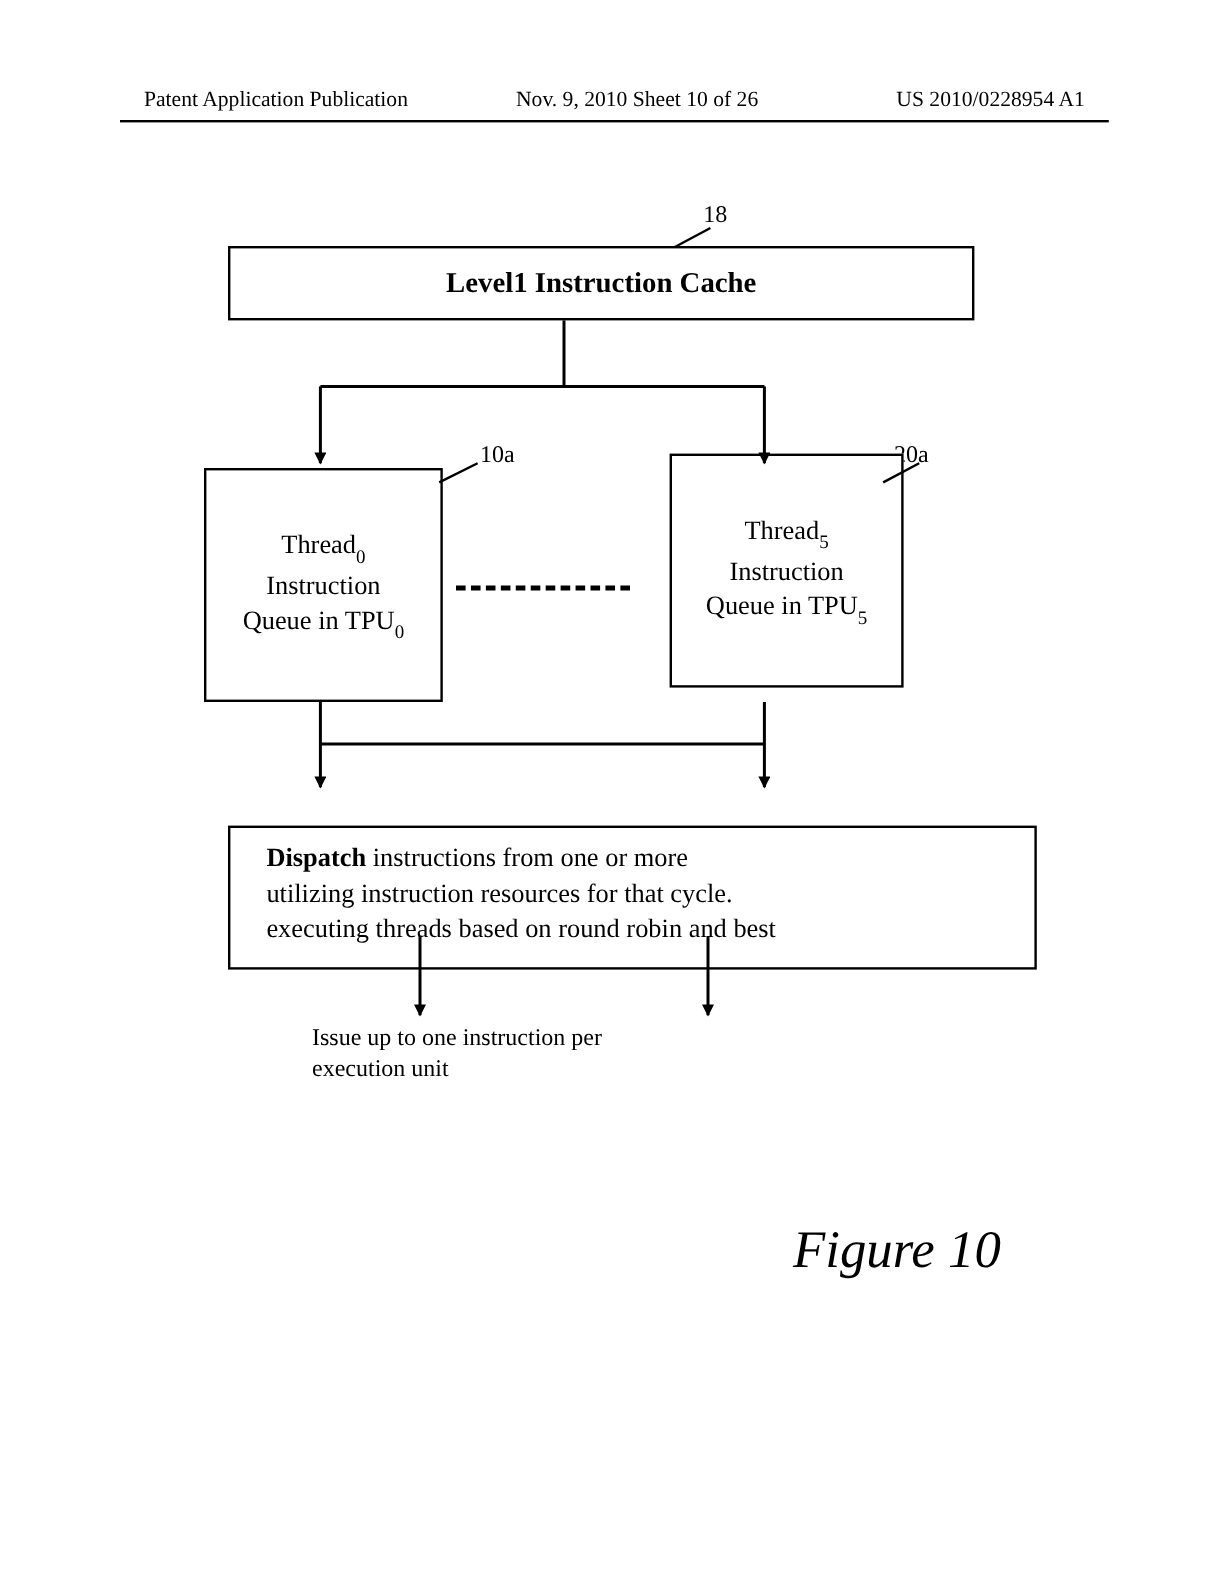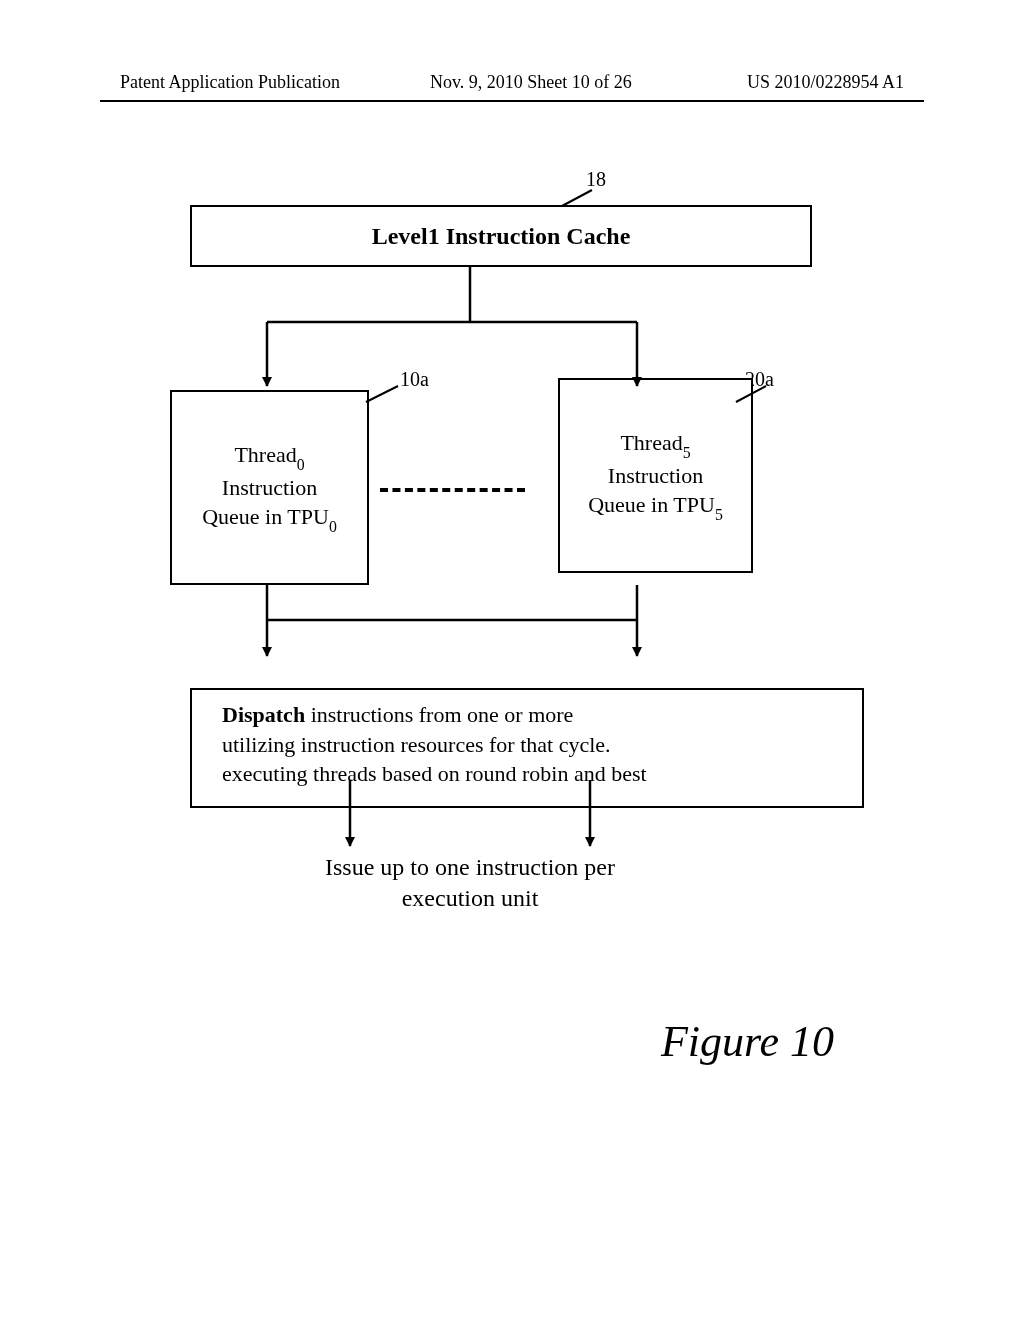--- a/index.html
+++ b/index.html
@@ -142,22 +142,21 @@
     vertical-align: sub;
     position: relative;
     top: 0.15em;
   }
 
   .issue-text {
     position: absolute;
     top: 702px;
     left: 260px;
     width: 420px;
-    text-align: center;
-    font-size: 24px;
+    font-size: 20px;
     line-height: 1.3;
   }
 
   .figure-label {
     position: absolute;
     top: 1016px;
     right: 190px;
     font-size: 44px;
     font-style: italic;
   }

